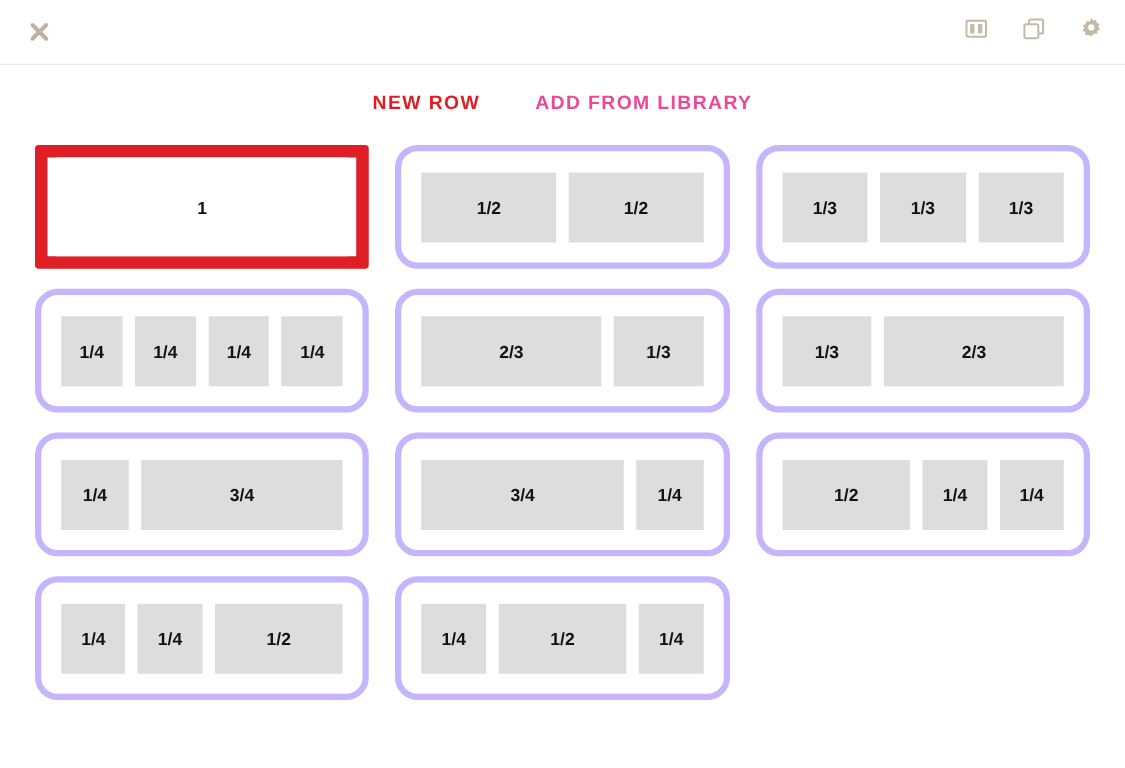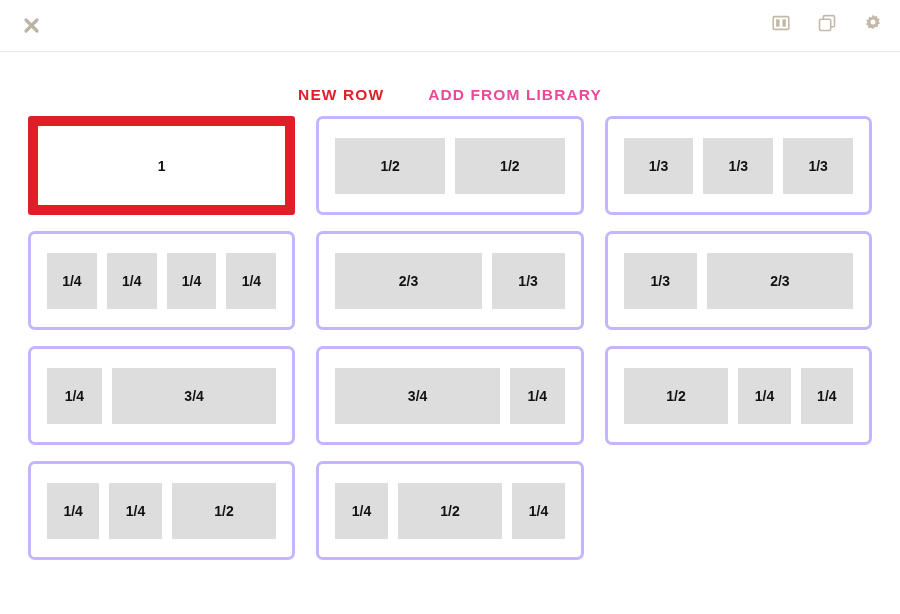--- a/index.html
+++ b/index.html
@@ -52,21 +52,21 @@
     justify-content: center;
     color: #c3b9a9;
     cursor: pointer;
   }
   .top-icon svg { display: block; }
 
   
   .tabs {
     height: 52px;
     display: flex;
-    align-items: flex-end;
+    align-items: center;
     justify-content: center;
     gap: 44px;
     padding-top: 10px;
     box-sizing: border-box;
   }
   .tab {
     font-size: 15.5px;
     font-weight: bold;
     letter-spacing: 1.1px;
     text-transform: uppercase;
@@ -81,22 +81,22 @@
     padding: 12px 28px 0 28px;
     display: grid;
     grid-template-columns: repeat(3, 1fr);
     column-gap: 21px;
     row-gap: 16px;
     box-sizing: border-box;
   }
 
   .card {
     height: 99px;
-    border: 3px solid #c4b5fd;
-    border-radius: 7px;
+    border: 5px solid #c4b5fd;
+    border-radius: 18px;
     background: #ffffff;
     box-sizing: border-box;
     display: flex;
     align-items: center;
     padding: 5px 16px;
     gap: 10px;
     cursor: pointer;
   }
   .card.selected {
     border: 10px solid #e01e26;

